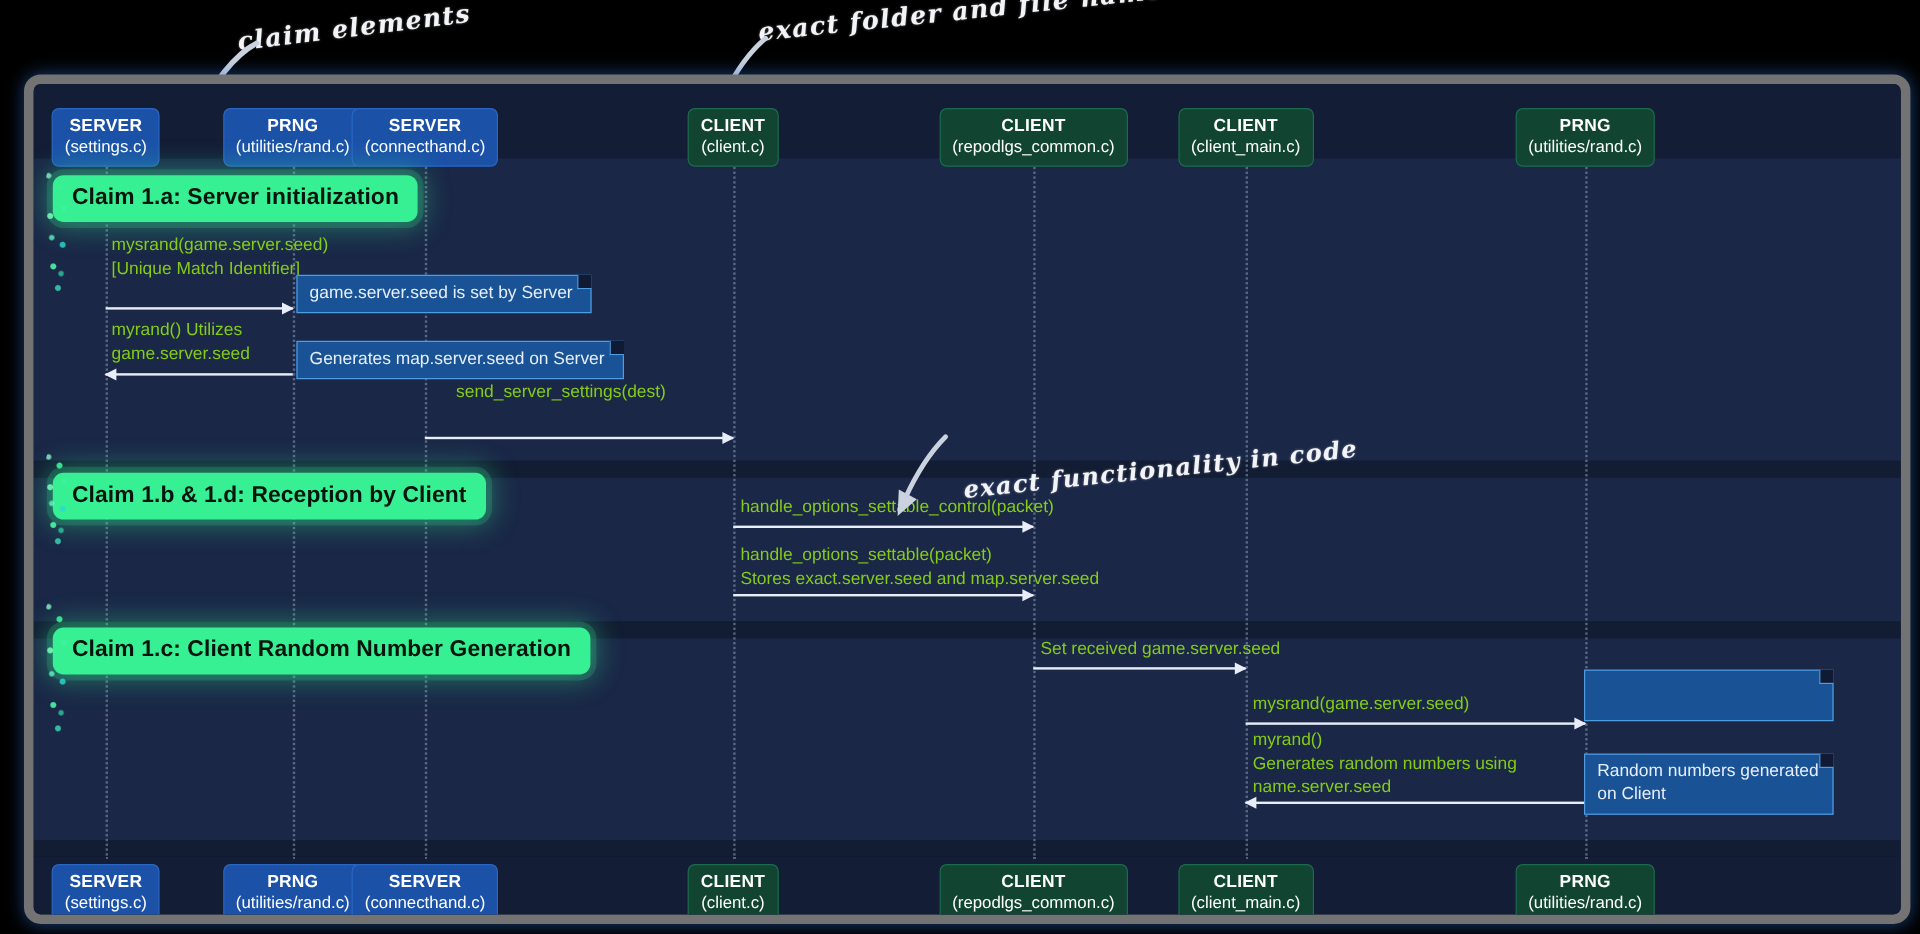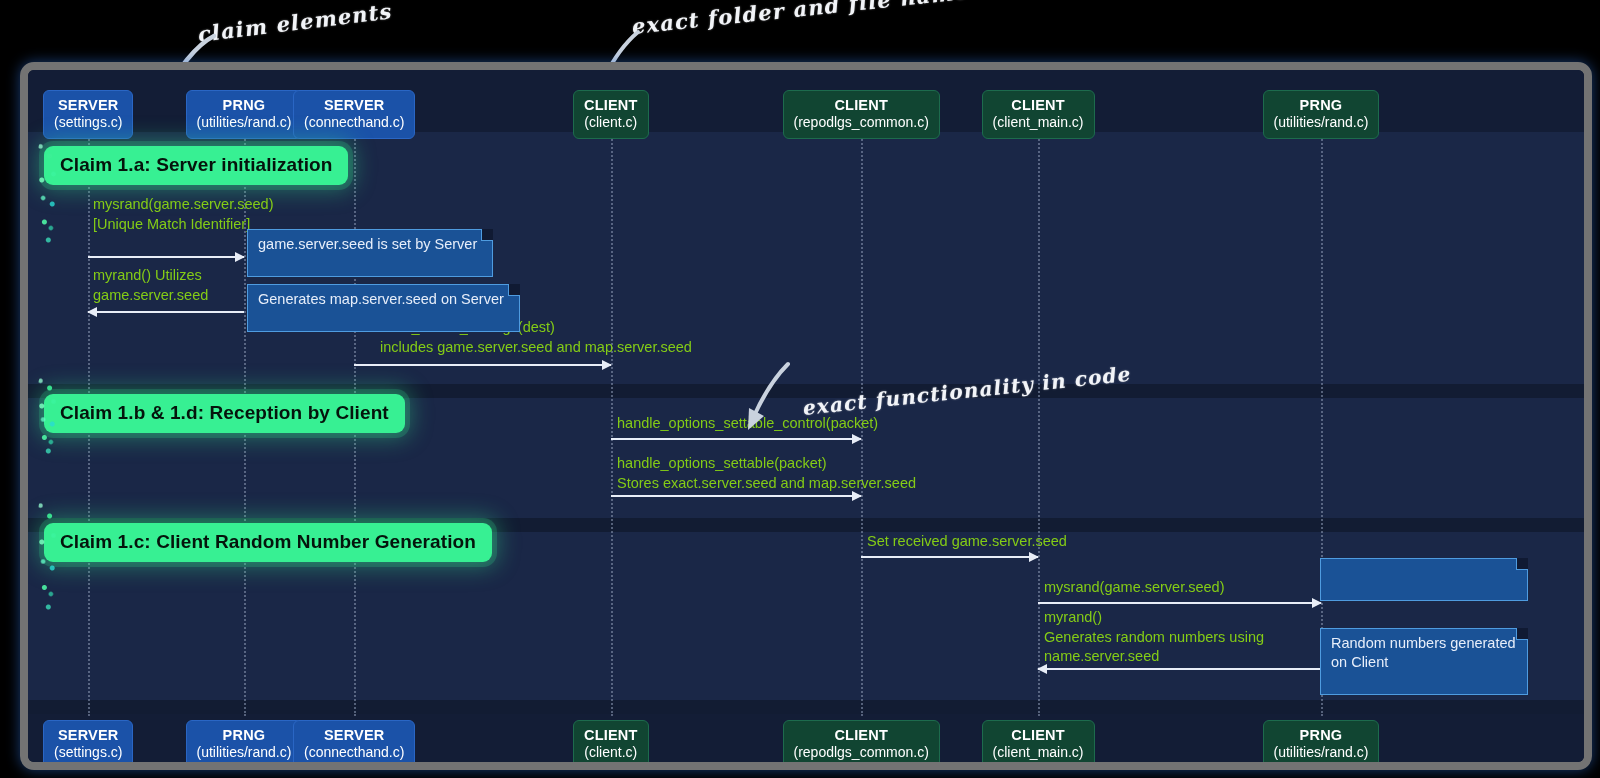--- a/index.html
+++ b/index.html
@@ -145,21 +145,21 @@
 
   
   .note {
     position: absolute;
     box-sizing: border-box;
     background: #1a5296;
     border: 1.5px solid #4f9ce0;
     color: #e7eefa;
     font-size: 14.5px;
     line-height: 1.32;
-    padding: 5px 10px 22px 10px;
+    padding: 5px 10px 6px 10px;
   }
   .note .fold {
     position: absolute;
     top: -1px; right: -1px;
     width: 11px; height: 11px;
     background: #101a33;
     border-left: 1.5px solid #4f9ce0;
     border-bottom: 1.5px solid #4f9ce0;
   }
 
@@ -293,21 +293,20 @@
           <div>[Unique Match Identifier]</div>
         </div>
         <div class="arrow right" style="left: 60px; width: 156px; top: 186px;"></div>
         <div class="msg-label" style="left: 65px; top: 196px;">
           <div>myrand() Utilizes</div>
           <div>game.server.seed</div>
         </div>
         <div class="arrow left" style="left: 60px; width: 156px; top: 241px;"></div>
         <div class="msg-label" style="left: 332px; top: 248px; margin-left: 20px;">
           <div>send_server_settings(dest)</div>
-          <div>includes game.server.seed and map.server.seed</div>
         </div>
         <div class="arrow right" style="left: 326px; width: 257px; top: 294px;"></div>
         <div class="msg-label" style="left: 589px; top: 344px;">
           <div>handle_options_settable_control(packet)</div>
         </div>
         <div class="arrow right" style="left: 583px; width: 250px; top: 368px;"></div>
         <div class="msg-label" style="left: 589px; top: 384px;">
           <div>handle_options_settable(packet)</div>
           <div>Stores exact.server.seed and map.server.seed</div>
         </div>

